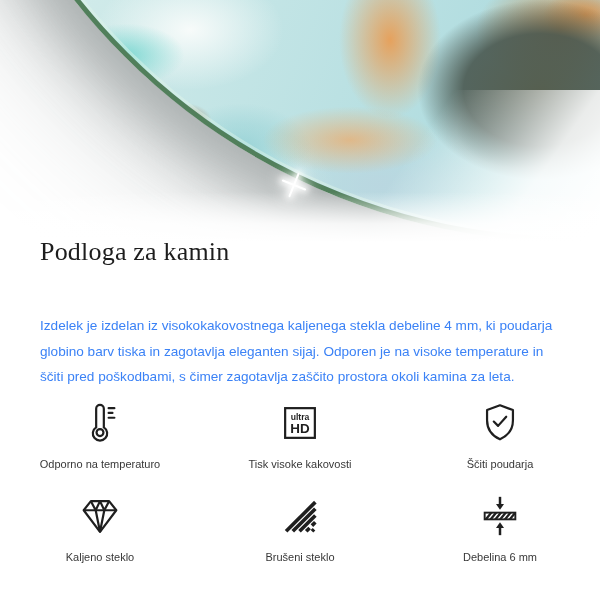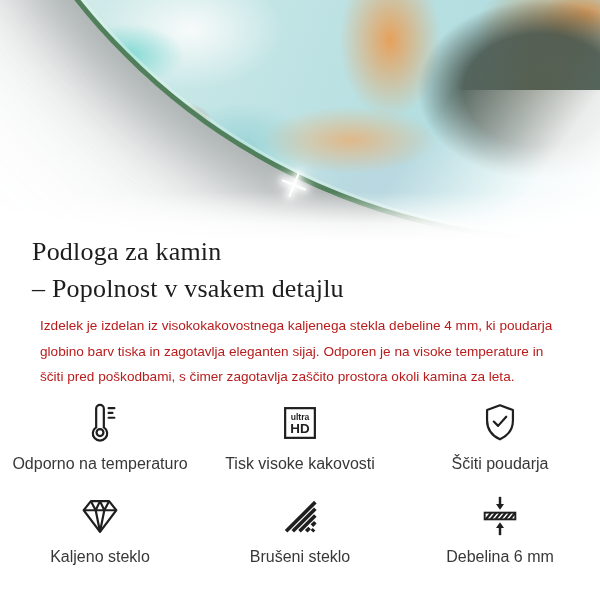--- a/index.html
+++ b/index.html
@@ -48,60 +48,59 @@
   }
   .sparkle::before, .sparkle::after {
     content:""; position:absolute; background:#fff; border-radius:2px;
     box-shadow:0 0 6px 2px rgba(255,255,255,0.95), 0 0 14px 5px rgba(255,255,255,0.55);
   }
   .sparkle::before { left:0; top:12px; width:26px; height:2px; }
   .sparkle::after  { left:12px; top:0; width:2px; height:26px; }
 
   
   .title {
-    position:absolute; left:32px; top:233px;
+    position:absolute; left:40px; top:233px;
     font-family:"Liberation Serif","DejaVu Serif",serif;
     font-size:26px; line-height:37px; font-weight:400; color:#1d1d1d;
     letter-spacing:0.2px;
   }
   .desc {
     position:absolute; left:40px; top:313px; width:530px;
-    font-size:13.6px; line-height:25.5px; color:#b91c1c;
+    font-size:13.6px; line-height:25.5px; color:#3b82f6;
   }
 
   
   .features {
     position:absolute; left:0; top:400px; width:600px;
     display:grid; grid-template-columns:repeat(3,200px); row-gap:22px;
   }
   .feature {
     display:flex; flex-direction:column; align-items:center; text-align:center;
   }
   .feature .icon-box { width:46px; height:46px; }
   .feature .icon-box svg { width:46px; height:46px; display:block; }
   .feature .label {
-    margin-top:11px; font-size:16px; color:#383838; line-height:14px;
+    margin-top:11px; font-size:11px; color:#383838; line-height:14px;
   }
   svg .stk { fill:none; stroke:#1f1f1f; stroke-width:2.3; }
 </style>
 </head>
 <body>
 
 <div class="page">
 
   <div class="hero">
     <div class="glass-circle"></div>
     <div class="fade-right"></div>
     <div class="fade-bottom"></div>
     <div class="sparkle"></div>
   </div>
 
   <h1 class="title">
     <div>Podloga za kamin</div>
-    <div>– Popolnost v vsakem detajlu</div>
   </h1>
 
   <p class="desc">Izdelek je izdelan iz visokokakovostnega kaljenega stekla debeline 4 mm, ki poudarja globino barv tiska in zagotavlja eleganten sijaj. Odporen je na visoke temperature in ščiti pred poškodbami, s čimer zagotavlja zaščito prostora okoli kamina za leta.</p>
 
   <div class="features">
 
     <div class="feature">
       <div class="icon-box">
         <svg viewBox="0 0 48 48">
           <path class="stk" d="M20 9 a4 4 0 0 1 8 0 V28.5 a7.5 7.5 0 1 1 -8 0 Z"></path>

